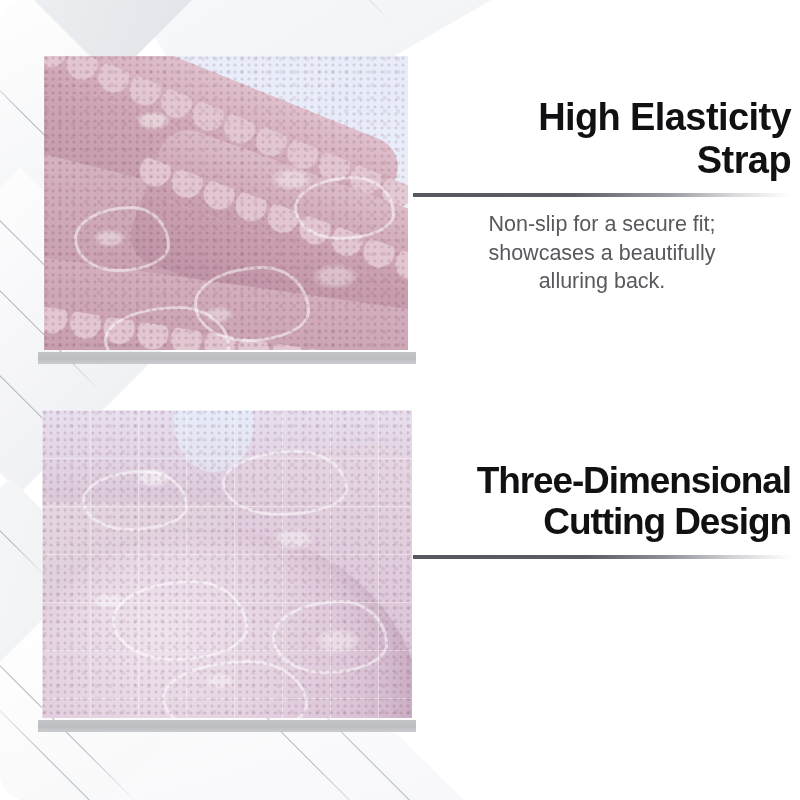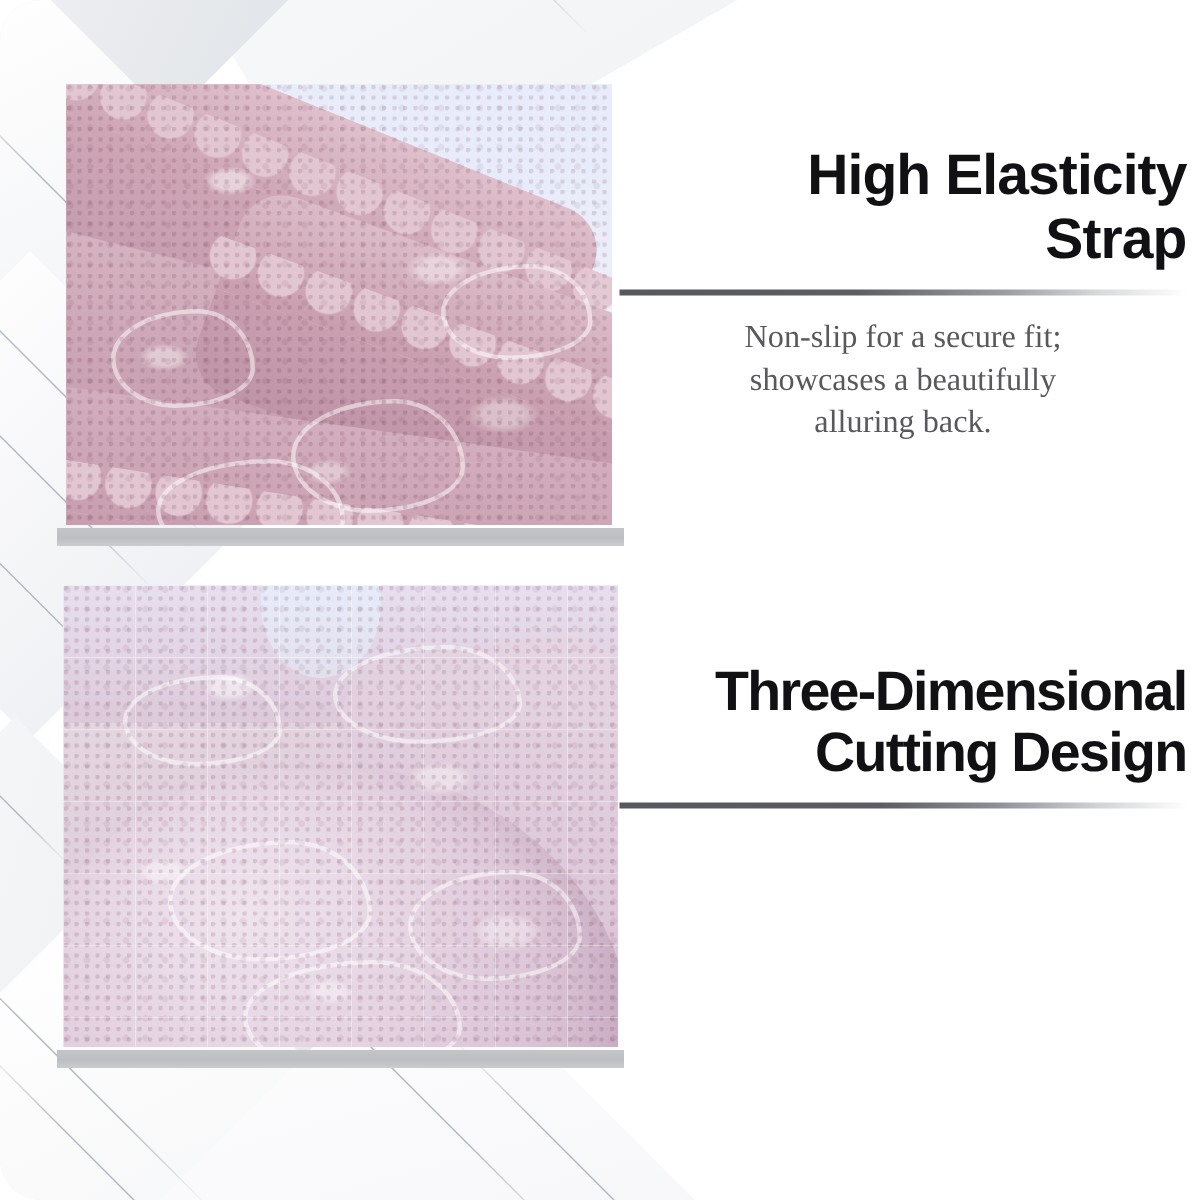--- a/index.html
+++ b/index.html
@@ -75,21 +75,21 @@
   .fl5{width:230px;left:230px;top:-140px;transform:rotate(45deg);}
   .fl6{width:260px;left:-45px;top:620px;transform:rotate(45deg);}
   .fl7{width:300px;left:-20px;top:690px;transform:rotate(45deg);}
   .fl8{width:330px;left:150px;top:600px;transform:rotate(45deg);}
   .fl9{width:260px;left:300px;top:690px;transform:rotate(45deg);}
   .fl10{width:150px;left:-60px;top:470px;transform:rotate(45deg);}
 
   
   .feature{position:absolute;}
   .feature-1{left:0;top:0;width:800px;height:380px;}
-  .feature-2{left:0;top:380px;width:800px;height:400px;}
+  .feature-2{left:0;top:400px;width:800px;height:400px;}
 
   
   .photo{
     position:absolute;
     overflow:hidden;
     background:#eef0fb;
   }
   .photo-1{left:44px;top:56px;width:364px;height:294px;}
   .photo-2{left:42px;top:390px;width:370px;height:308px;}
 
@@ -243,21 +243,21 @@
     width:100%;
     background:linear-gradient(90deg,#55585f 0%,#5b5e65 42%,#9a9da3 68%,#d9dadd 85%,#ffffff 100%);
   }
   .divider.d2{
     background:linear-gradient(90deg,#55585f 0%,#5a5d64 46%,#8b8e95 66%,#cfd1d5 84%,#ffffff 100%);
   }
 
   .body-text{
     margin:0;
     padding-top:13px;
-    font-family:Liberation Serif, serif;
+    font-family:Liberation Sans, sans-serif;
     font-weight:400;
     font-size:21.5px;
     line-height:1.33;
     color:#58585d;
     text-align:center;
     white-space:pre-line;
   }
 </style>
 </head>
 <body>

